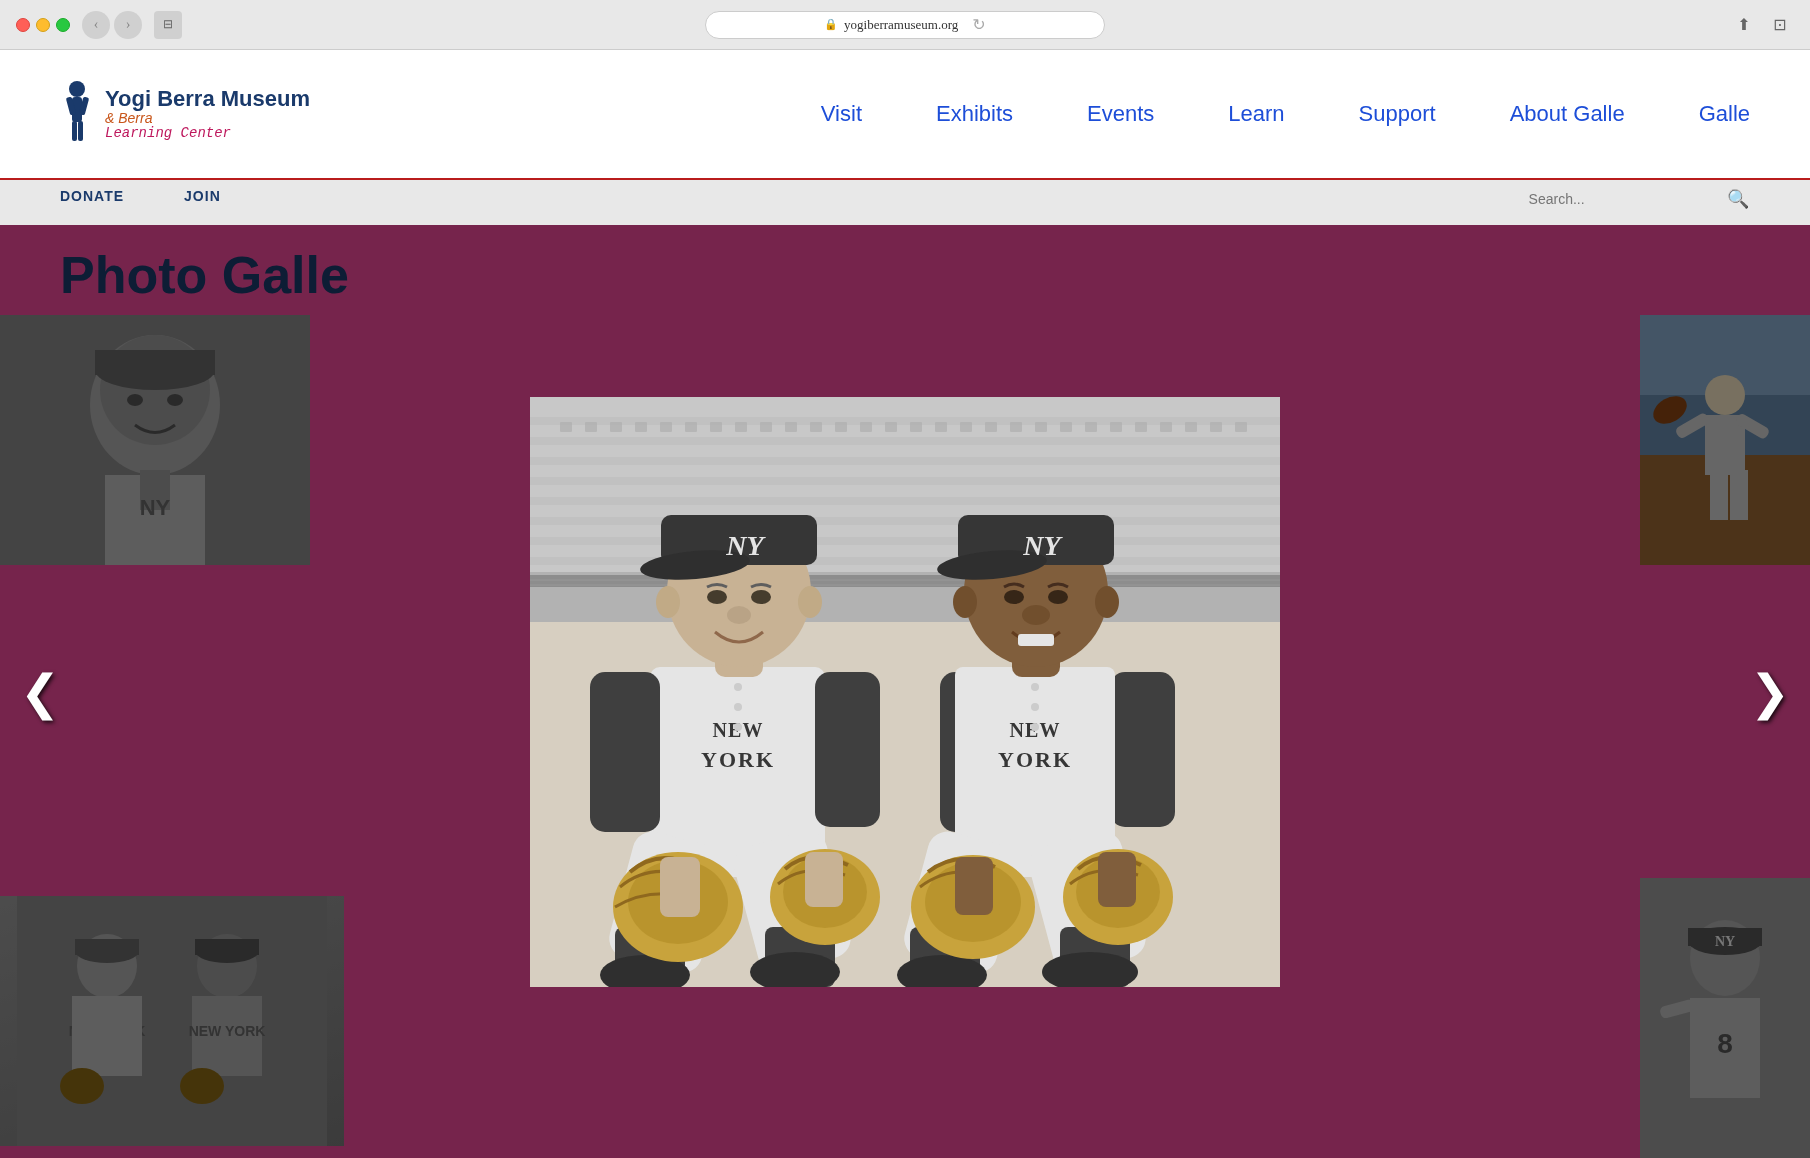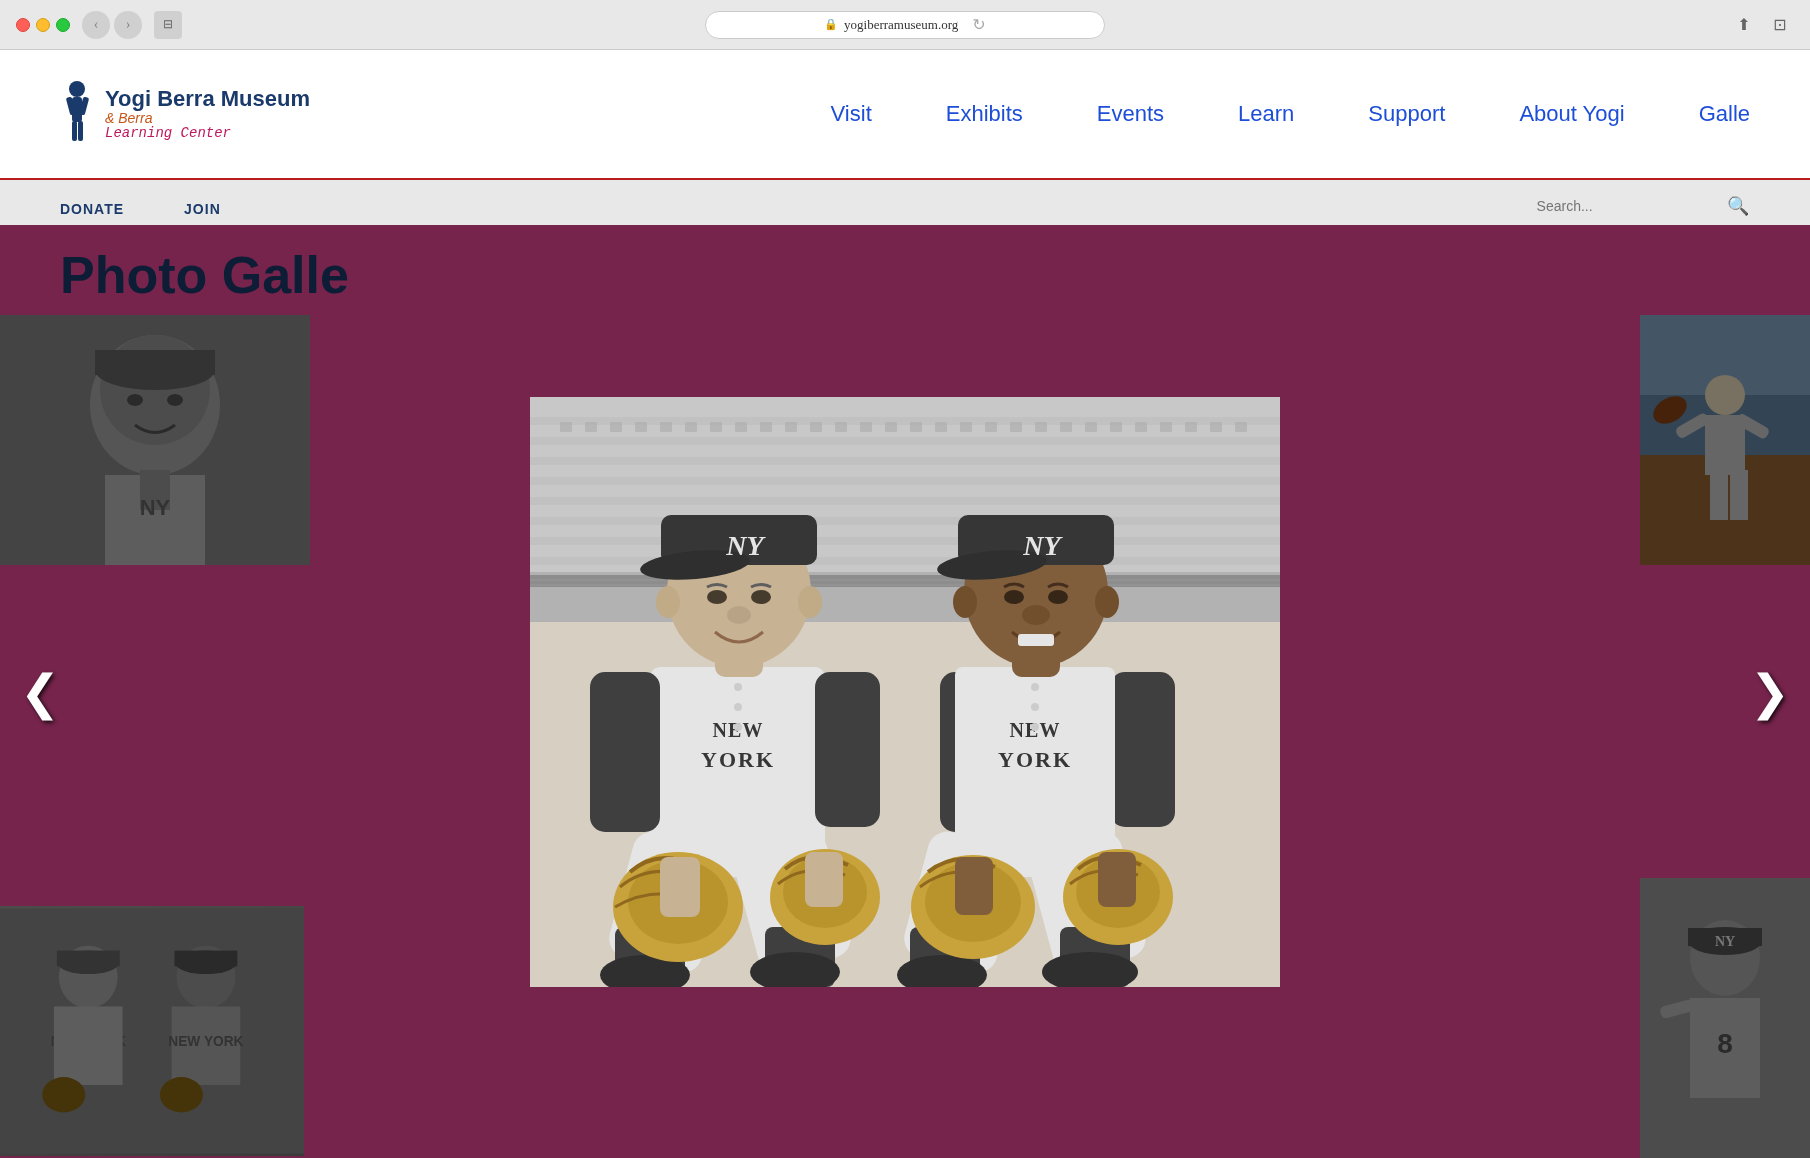--- a/index.html
+++ b/index.html
@@ -177,37 +177,37 @@
       cursor: pointer;
       text-decoration: none;
       margin-left: 34px;
     }
 
     
     .secondary-nav {
       background: #e8e8e8;
       padding: 8px 60px;
       display: flex;
-      align-items: flex-end;
+      align-items: flex-start;
       gap: 60px;
       height: 45px;
     }
     .sec-nav-item {
       font-size: 14px;
       color: #1a3a6b;
       font-family: Arial, sans-serif;
       font-weight: bold;
       letter-spacing: 1px;
       cursor: pointer;
     }
     .search-area {
       display: flex;
       align-items: center;
       margin-left: auto;
-      gap: 10px;
+      gap: 18px;
     }
     .search-input {
       border: none;
       background: transparent;
       font-size: 14px;
       color: #999;
       outline: none;
       font-family: Arial, sans-serif;
     }
     .search-icon-btn {
@@ -315,22 +315,22 @@
       right: 0;
       top: 90px;
       width: 170px;
       height: 250px;
       background: #8aaa70;
       overflow: hidden;
     }
     .bg-bottom-left {
       position: absolute;
       left: 0;
-      bottom: 2px;
-      width: 304px;
+      bottom: 12px;
+      width: 344px;
       height: 250px;
       background: linear-gradient(160deg, #999 0%, #777 100%);
       overflow: hidden;
     }
     .bg-bottom-right {
       position: absolute;
       right: 0;
       bottom: 0;
       width: 170px;
       height: 280px;
@@ -385,21 +385,21 @@
         <span class="logo-line3">Learning Center</span>
       </div>
     </div>
 
     <nav class="main-nav">
       <a class="nav-item">Visit</a>
       <a class="nav-item">Exhibits</a>
       <a class="nav-item">Events</a>
       <a class="nav-item">Learn</a>
       <a class="nav-item">Support</a>
-      <a class="nav-item">About Yogi</a>
+      <a class="nav-item">About Galle</a>
       <a class="nav-item">Galle</a>
     </nav>
   </header>
 
   <div class="secondary-nav">
     <span class="sec-nav-item">DONATE</span>
     <span class="sec-nav-item">JOIN</span>
     <div class="search-area">
       <input class="search-input" type="text" placeholder="Search..." style="">
       <span class="search-icon-btn">🔍</span>

